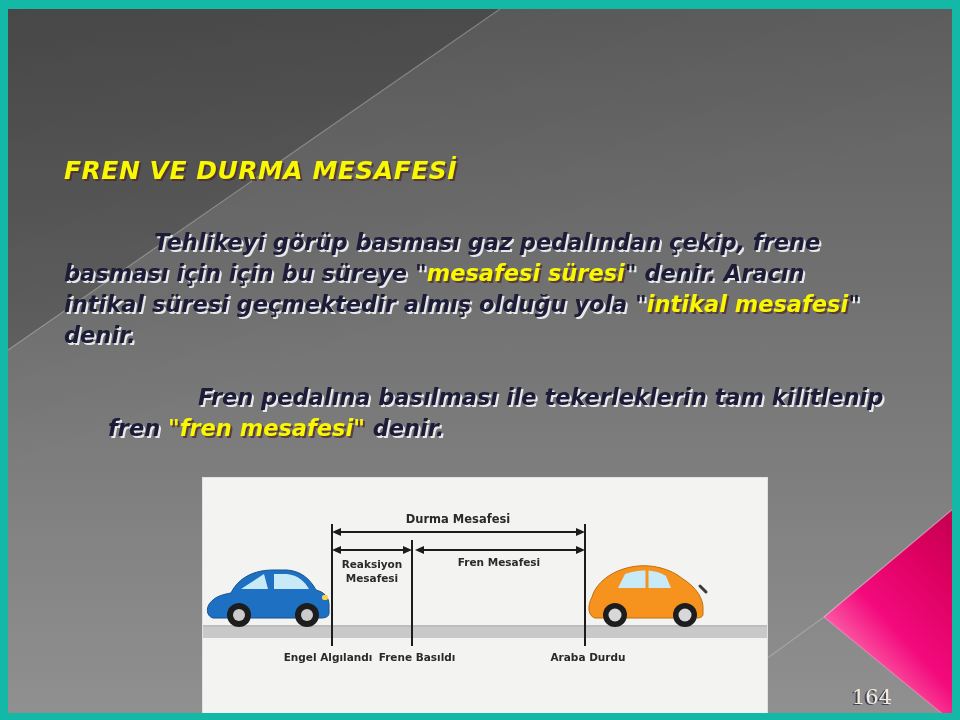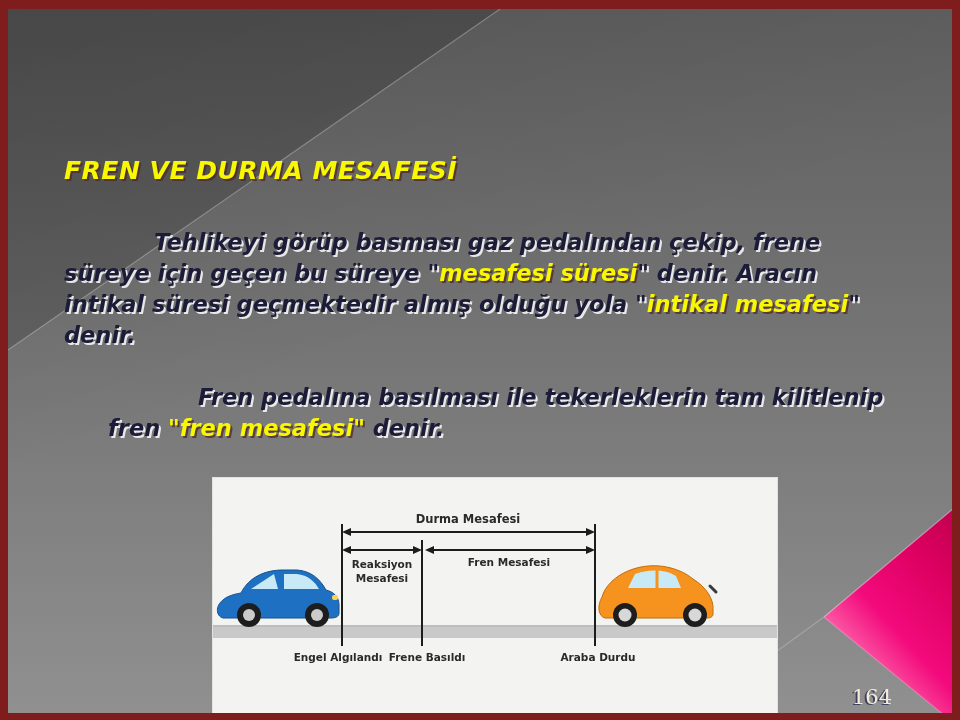--- a/index.html
+++ b/index.html
@@ -1,35 +1,35 @@
 <!DOCTYPE html>
 <html><head>
 <meta charset="utf-8">
 <style>
   html,body{margin:0;padding:0;background:#000;}
-  .stage{position:relative;width:960px;height:720px;background:#7f1d1d;overflow:hidden;
+  .stage{position:relative;width:960px;height:720px;background:#14b8a6;overflow:hidden;
          font-family:"DejaVu Sans",sans-serif;}
   .slide{position:absolute;left:8px;top:9px;width:944px;height:704px;
          background:
            linear-gradient(160deg, rgba(0,0,0,0.10), rgba(0,0,0,0) 45%),
            linear-gradient(180deg,#5f5f5f 0%,#6d6d6d 32%,#7c7c7c 62%,#909090 100%);
          overflow:hidden;}
   .decor{position:absolute;left:-8px;top:-9px;width:960px;height:720px;pointer-events:none;}
   .title{position:absolute;left:56px;top:147px;
          font-size:25px;font-weight:bold;font-style:italic;letter-spacing:0.5px;
          color:#f8f800;text-shadow:2px 2px 0 rgba(80,40,40,0.75);white-space:pre;}
   .para{position:absolute;left:56px;width:890px;
         font-size:22.5px;font-weight:bold;font-style:italic;line-height:31px;
         color:#1c1c38;text-shadow:2px 2px 0 rgba(248,248,248,0.88);}
   .p1{top:218px;}
   .p2{top:373px;margin-left:44px;}
   .line{white-space:pre;}
   .ind{display:inline-block;width:90px;}
   .hl{color:#f8f800;text-shadow:2px 2px 0 rgba(80,40,40,0.75);}
-  .diagram{position:absolute;left:204px;top:468px;width:566px;height:240px;
+  .diagram{position:absolute;left:194px;top:468px;width:566px;height:240px;
            background:#f3f3f2;border:1px solid #e2e2e0;box-sizing:border-box;}
   .pagenum{position:absolute;left:832px;top:676px;width:64px;text-align:center;
            font-family:"DejaVu Serif",serif;font-size:21px;font-weight:normal;
            color:#f3ecd6;text-shadow:-2px 1px 0 rgba(25,25,70,0.65);}
   .dlabel{font-family:"DejaVu Sans",sans-serif;font-weight:bold;fill:#2a2a2a;}
 </style>
 </head>
 <body>
 
 <div class="stage">
@@ -49,21 +49,21 @@
       <line x1="824" y1="617" x2="610" y2="772" stroke="rgba(255,255,255,0.22)" stroke-width="1.2"></line>
       <polygon points="824,617 960,503 960,720 950,720" fill="url(#pinkgrad)"></polygon>
       <line x1="824" y1="617" x2="960" y2="503" stroke="rgba(255,255,255,0.40)" stroke-width="1.2"></line>
       <line x1="824" y1="617" x2="950" y2="720" stroke="rgba(255,160,205,0.45)" stroke-width="1.2"></line>
     </svg>
 
     <div class="title">FREN VE DURMA MESAFESİ</div>
 
     <div class="para p1">
       <div class="line"><span class="ind"></span><span>Tehlikeyi görüp basması gaz pedalından çekip, frene</span></div>
-      <div class="line"><span>süreye için geçen bu süreye "</span><span class="hl">mesafesi süresi</span><span>" denir. Aracın</span></div>
+      <div class="line"><span>basması için için bu süreye "</span><span class="hl">mesafesi süresi</span><span>" denir. Aracın</span></div>
       <div class="line"><span>intikal süresi geçmektedir almış olduğu yola "</span><span class="hl">intikal mesafesi</span><span>"</span></div>
       <div class="line"><span>denir.</span></div>
     </div>
 
     <div class="para p2">
       <div class="line"><span class="ind"></span><span>Fren pedalına basılması ile tekerleklerin tam kilitlenip</span></div>
       <div class="line"><span>fren </span><span class="hl">"fren mesafesi"</span><span> denir.</span></div>
     </div>
 
     <div class="diagram">

